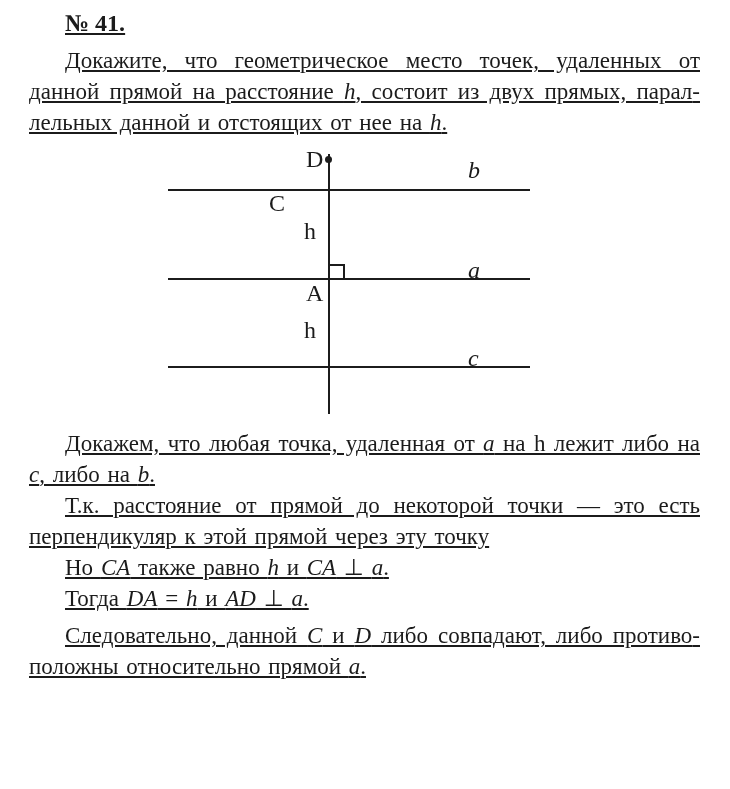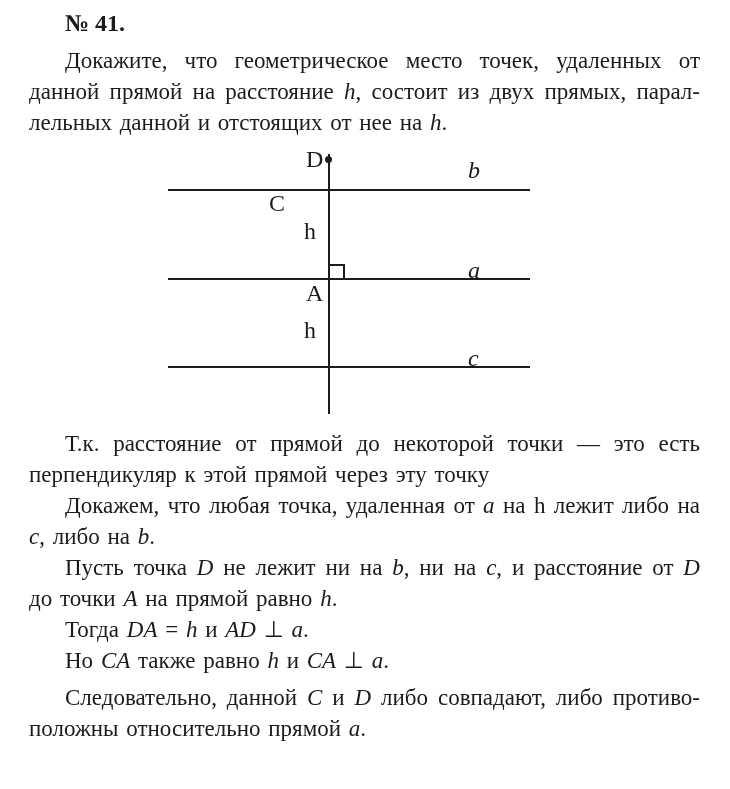--- a/index.html
+++ b/index.html
@@ -14,20 +14,21 @@
     color: #1b1b1b;
     overflow: hidden;
   }
   .page {
     position: relative;
     box-sizing: border-box;
     width: 730px;
     height: 789px;
     padding: 10px 30px 0 29px;
     background: #ffffff;
+    text-decoration: underline;
   }
   .heading {
     font-size: 24px;
     line-height: 27px;
     font-weight: bold;
     margin: 0 0 8px 36px;
   }
   .para {
     font-size: 23px;
     line-height: 31px;
@@ -113,20 +114,19 @@
     <span class="fig-label lbl-D">D</span>
     <span class="fig-label lbl-C">C</span>
     <span class="fig-label lbl-h1">h</span>
     <span class="fig-label lbl-A">A</span>
     <span class="fig-label lbl-h2">h</span>
     <span class="fig-label it lbl-b">b</span>
     <span class="fig-label it lbl-a">a</span>
     <span class="fig-label it lbl-c">c</span>
   </div>
 
+  <p class="para"><span>Докажем, что любая точка, удаленная от </span><i>a</i><span> на h лежит либо на </span><i>c</i><span>, либо на </span><i>b</i><span>.</span></p>
   <p class="para"><span>Т.к. расстояние от прямой до некоторой точки — это есть перпендикуляр к этой прямой через эту точку</span></p>
-  <p class="para"><span>Докажем, что любая точка, удаленная от </span><i>a</i><span> на h лежит либо на </span><i>c</i><span>, либо на </span><i>b</i><span>.</span></p>
-  <p class="para"><span>Пусть точка </span><i>D</i><span> не лежит ни на </span><i>b</i><span>, ни на </span><i>c</i><span>, и расстояние от </span><i>D</i><span> до точки </span><i>A</i><span> на прямой равно </span><i>h</i><span>.</span></p>
+  <p class="para"><span>Но </span><i>CA</i><span> также равно </span><i>h</i><span> и </span><i>CA</i><span> ⊥ </span><i>a</i><span>.</span></p>
   <p class="para"><span>Тогда </span><i>DA</i><span> = </span><i>h</i><span> и </span><i>AD</i><span> ⊥ </span><i>a</i><span>.</span></p>
-  <p class="para"><span>Но </span><i>CA</i><span> также равно </span><i>h</i><span> и </span><i>CA</i><span> ⊥ </span><i>a</i><span>.</span></p>
   <p class="para gap-top"><span>Следовательно, данной </span><i>C</i><span> и </span><i>D</i><span> либо совпадают, либо противо­положны относительно прямой </span><i>a</i><span>.</span></p>
 
 </div>
 
 </body></html>

